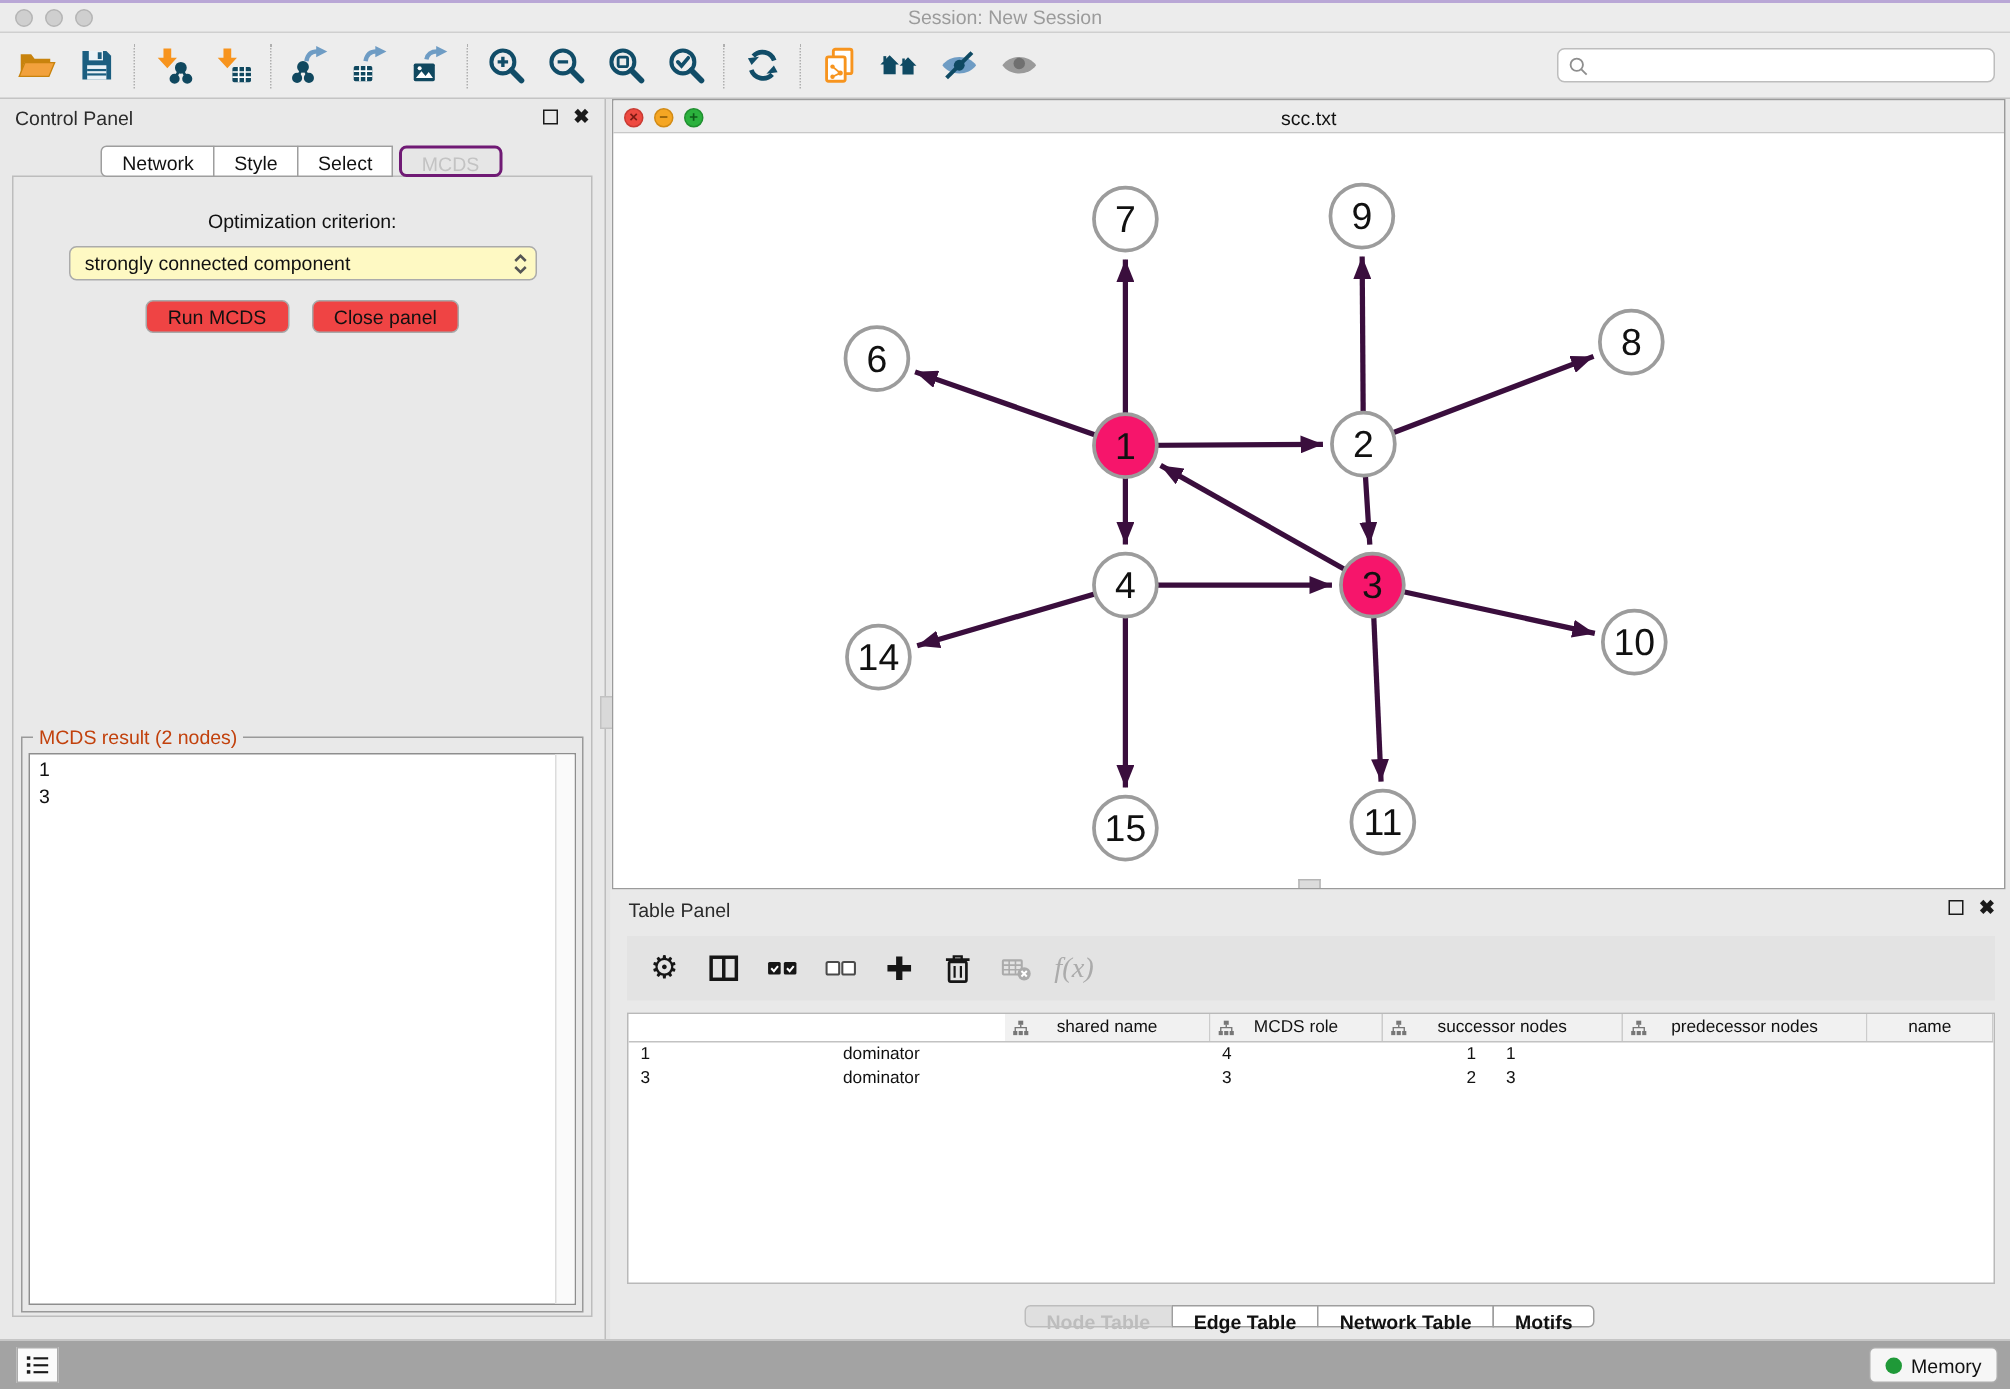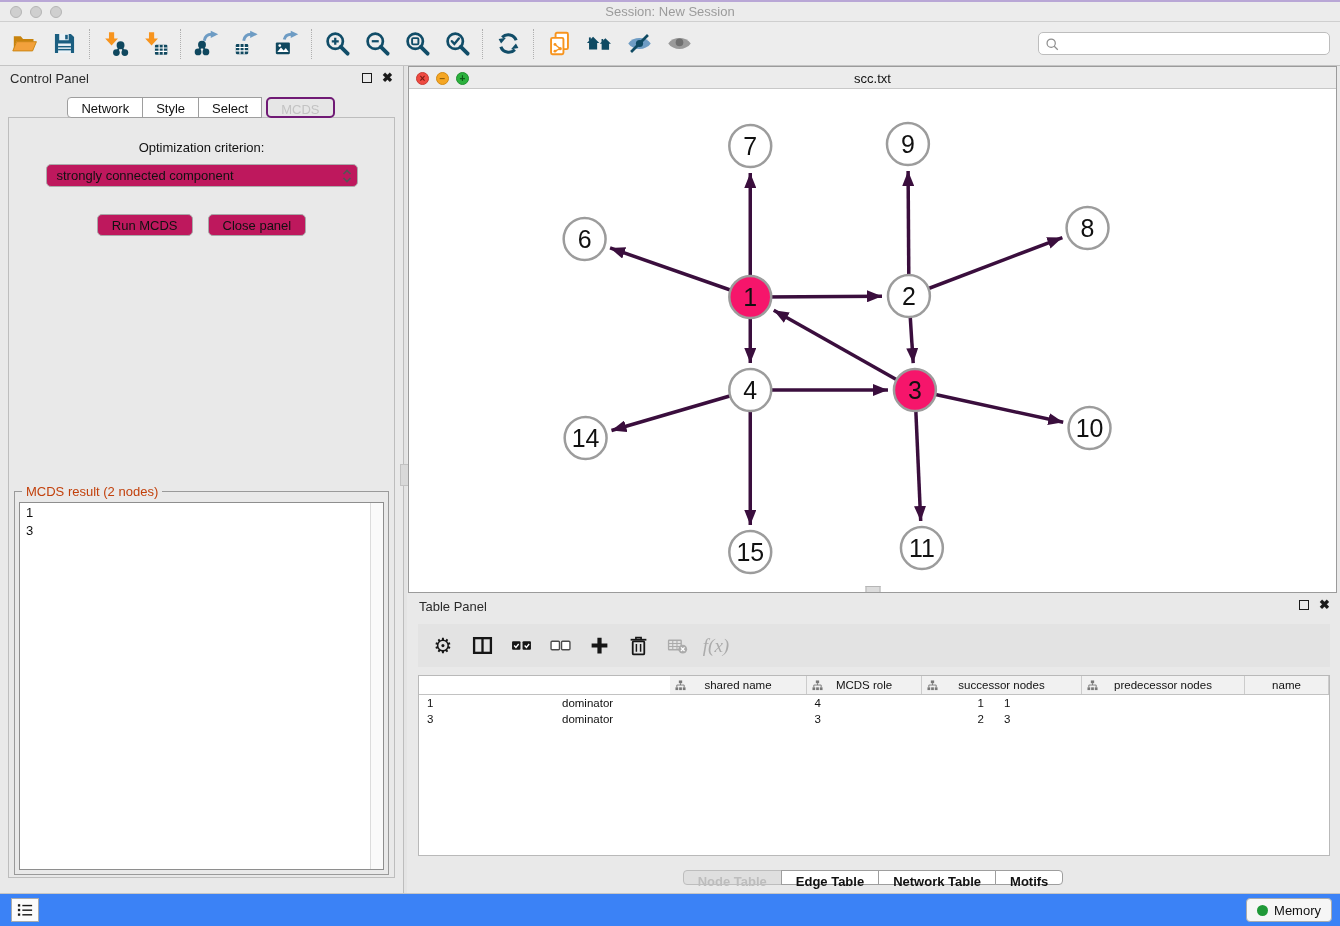--- a/index.html
+++ b/index.html
@@ -34,24 +34,24 @@
   .close-btn { font-size:13px; font-weight:bold; color:#1A1A1A; line-height:12px; cursor:pointer; }
 
   .cp-tabs { position:absolute; top:31px; left:0; right:0; display:flex; justify-content:center; z-index:3; }
   .cp-tab { background:#fff; border:1px solid #9E9E9E; margin-left:-1px; padding:3px 13px 0; height:21px; font-size:13px; color:#111; cursor:pointer; }
   .cp-tab:first-child { border-radius:4px 0 0 4px; }
   .cp-tab:last-child { border-radius:0 4px 4px 0; }
   .cp-tab.active { background:#E6E6E6; color:#C3C3C3; border:2px solid #701a75; border-radius:5px; margin-left:4px; }
 
   .cp-content { position:absolute; left:8px; right:8px; top:51px; bottom:15px; border:1px solid #BDBDBD; background:#E9E9E9; z-index:1; }
   .opt-label { margin-top:22px; text-align:center; font-size:13px; color:#111; }
-  .selectbox { width:312px; height:23px; margin:9px auto 0; background:#be185d; border:1px solid #ABABAB; border-radius:5px; display:flex; align-items:center; padding:0 3px 0 10px; font-size:13px; color:#111; cursor:pointer; }
+  .selectbox { width:312px; height:23px; margin:9px auto 0; background:#fef9c3; border:1px solid #ABABAB; border-radius:5px; display:flex; align-items:center; padding:0 3px 0 10px; font-size:13px; color:#111; cursor:pointer; }
   .selectbox .sel-text { flex:1; }
   .btnrow { display:flex; justify-content:center; gap:15px; margin-top:13px; }
-  .pbtn { height:22px; padding:0 14px; background:#be185d; border:1px solid #A8A8A8; border-radius:5px; font-size:13px; color:#111; font-family:"Liberation Sans",sans-serif; cursor:pointer;margin-top:14px; }
+  .pbtn { height:22px; padding:0 14px; background:#ef4444; border:1px solid #A8A8A8; border-radius:5px; font-size:13px; color:#111; font-family:"Liberation Sans",sans-serif; cursor:pointer; }
 
   .result-box { position:absolute; left:5px; right:5px; bottom:2px; height:384px; border:1px solid #9A9A9A; }
   .result-legend { position:absolute; top:-8px; left:7px; background:#E9E9E9; padding:0 4px; font-size:13px; color:#c2410c; }
   .result-inner { position:absolute; left:4px; right:4px; top:10px; bottom:4px; background:#fff; border:1px solid #8E8E8E; }
   .result-scroll { position:absolute; right:0; top:0; bottom:0; width:13px; background:#FAFAFA; border-left:1px solid #DCDCDC; }
   .result-line { font-size:13px; color:#111; padding:1px 0 0 6px; line-height:17px; }
 
   
   .vsplit { position:absolute; left:403px; top:0; bottom:0; width:4px; background:#E4E4E4; border-left:1px solid #BDBDBD; cursor:col-resize; }
   .vsplit .grip { position:absolute; top:398px; left:-4px; width:10px; height:22px; background:#D9D9D9; border:1px solid #C2C2C2; }
@@ -92,21 +92,21 @@
   .td.c2 { text-align:right; padding-right:10px; } .td.c3 { text-align:right; padding-right:10px; }
   .td.c4 { padding-left:10px; }
 
   .tp-tabs { position:absolute; left:0; right:0; bottom:8px; display:flex; justify-content:center; }
   .tp-tab { background:#fff; border:1px solid #9E9E9E; margin-left:-1px; padding:3px 14px 0; height:15px; font-size:13px; font-weight:bold; color:#111; cursor:pointer; }
   .tp-tab:first-child { border-radius:4px 0 0 4px; }
   .tp-tab:last-child { border-radius:0 4px 4px 0; }
   .tp-tab.active { background:#DFDFDF; color:#BDBDBD; border-color:#BDBDBD; }
 
   
-  .statusbar { position:absolute; bottom:0; left:0; right:0; height:33px; background:#3b82f6; border-top:1px solid #C6C6C6; }
+  .statusbar { position:absolute; bottom:0; left:0; right:0; height:33px; background:#a3a3a3; border-top:1px solid #C6C6C6; }
   .sb-left { position:absolute; left:11px; top:4px; width:28px; height:24px; background:#FBFBFB; border:1px solid #ABABAB; display:flex; align-items:center; justify-content:center; cursor:pointer; }
   .memory-btn { position:absolute; right:8px; top:4px; height:24px; padding:0 10px; background:#F6F6F6; border:1px solid #ABABAB; border-radius:4px; display:flex; align-items:center; gap:6px; font-size:13px; color:#111; cursor:pointer; }
   .mem-dot { width:11px; height:11px; border-radius:50%; background:#1F9938; display:inline-block; }
 </style>
 </head>
 <body>
 
 <div class="app">
 
   <div class="titlebar">

